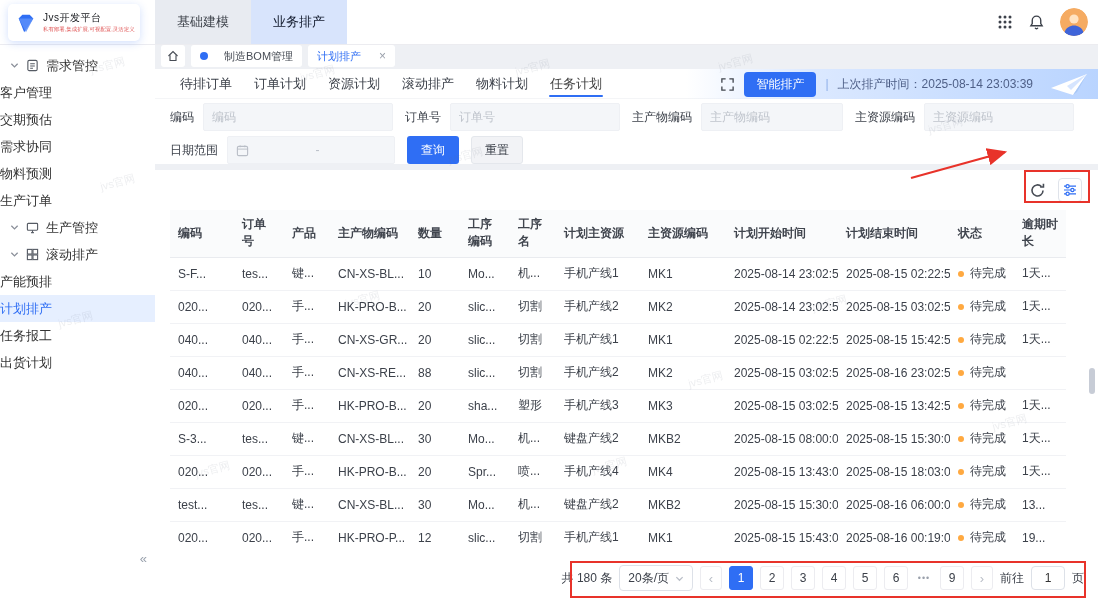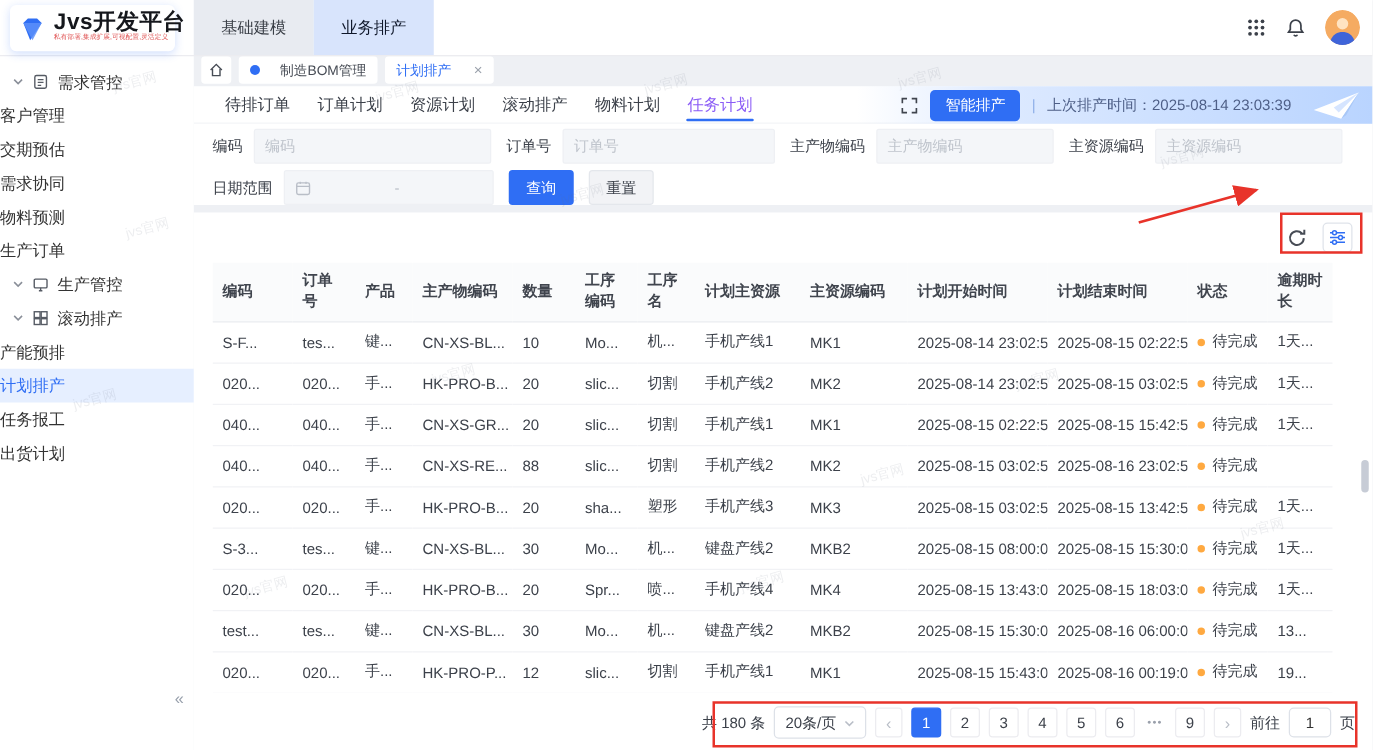--- a/index.html
+++ b/index.html
@@ -4,21 +4,21 @@
 <style>
   * { margin:0; padding:0; box-sizing:border-box; }
   html,body { width:1098px; height:600px; }
   body { position:relative; overflow:hidden; background:#eef0f4; font-family:"Liberation Sans","DejaVu Sans",sans-serif; }
   button,input { font-family:inherit; }
 
   
   .header { position:absolute; left:0; top:0; right:0; height:44px; background:#fff; z-index:5; box-shadow:0 1px 0 #ececf0; }
   .logo-card { position:absolute; left:8px; top:4px; width:132px; height:37px; background:#fff; border-radius:5px;
                box-shadow:0 2px 8px rgba(47,110,244,.22); display:flex; align-items:center; gap:6px; padding:0 7px; z-index:7; }
-  .logo-text .t { font-size:18px; font-weight:bold; color:#15171c; line-height:15px; letter-spacing:.5px; }
+  .logo-text .t { font-size:10px; font-weight:normal; color:#15171c; line-height:15px; letter-spacing:.5px; }
   .logo-text .s { font-size:8px; color:#e05656; transform:scale(.68); transform-origin:0 50%; white-space:nowrap; line-height:10px; }
   .nav-tabs { position:absolute; left:155px; top:0; height:44px; display:flex; z-index:6; }
   .nav-tab { padding:0 22px; line-height:44px; font-size:13px; color:#3a3f47; background:#e8ebf1; cursor:pointer; }
   .nav-tab.active { background:#d8e4fc; color:#0f172a; }
   .header-icons { position:absolute; right:10px; top:0; height:44px; display:flex; align-items:center; gap:15px; z-index:6; }
   .hicon { display:flex; align-items:center; justify-content:center; cursor:pointer; }
   .avatar { width:28px; height:28px; border-radius:50%; overflow:hidden; }
 
   
   .sidebar { position:absolute; left:0; top:44px; bottom:0; width:155px; background:#fff; z-index:4; padding-top:8px; }
@@ -34,21 +34,21 @@
   .ws-home { width:24px; height:22px; background:#fff; border-radius:3px; display:flex; align-items:center; justify-content:center; cursor:pointer; }
   .ws-tab { height:22px; background:#fff; border-radius:3px; display:flex; align-items:center; gap:16px; padding:0 9px; font-size:11px; color:#474c55; cursor:pointer; }
   .ws-tab.active { color:#2f6ef4; }
   .ws-dot { width:8px; height:8px; border-radius:50%; background:#2f6ef4; }
   .ws-close { font-size:12px; color:#9aa0ab; margin-left:2px; }
 
   
   .panel-top { position:absolute; left:155px; right:0; top:69px; height:95px; background:#fff; z-index:2; }
   .sub-tabs { display:flex; height:30px; padding-left:14px; position:relative; border-bottom:1px solid #f4f5f7; }
   .sub-tab { padding:0 11px; line-height:29px; font-size:13px; color:#3c414a; cursor:pointer; position:relative; }
-  .sub-tab.active { color:#8b5cf6; }
+  .sub-tab.active { color:#404040; }
   .sub-tab.active::after { content:""; position:absolute; left:10px; right:10px; bottom:1px; height:2px; background:#2f6ef4; border-radius:1px; }
   .sched-right { position:absolute; right:0; top:0; height:30px; display:flex; align-items:center; gap:9px; padding-left:34px;
                  background:linear-gradient(90deg, rgba(216,231,255,0) 0%, #dce9ff 30%, #b9d4ff 100%); }
   .fs-icon { display:flex; cursor:pointer; }
   .smart-btn { height:25px; padding:0 12px; background:#2f6ef4; color:#fff; font-size:12px; border:none; border-radius:4px; cursor:pointer; }
   .sched-divider { color:#8fb0e8; font-size:12px; }
   .sched-time { font-size:12px; color:#4e5f87; white-space:nowrap; }
   .rocket { width:56px; height:30px; display:flex; align-items:center; justify-content:center; }
 
   .filters { padding:4px 0 0 15px; }

